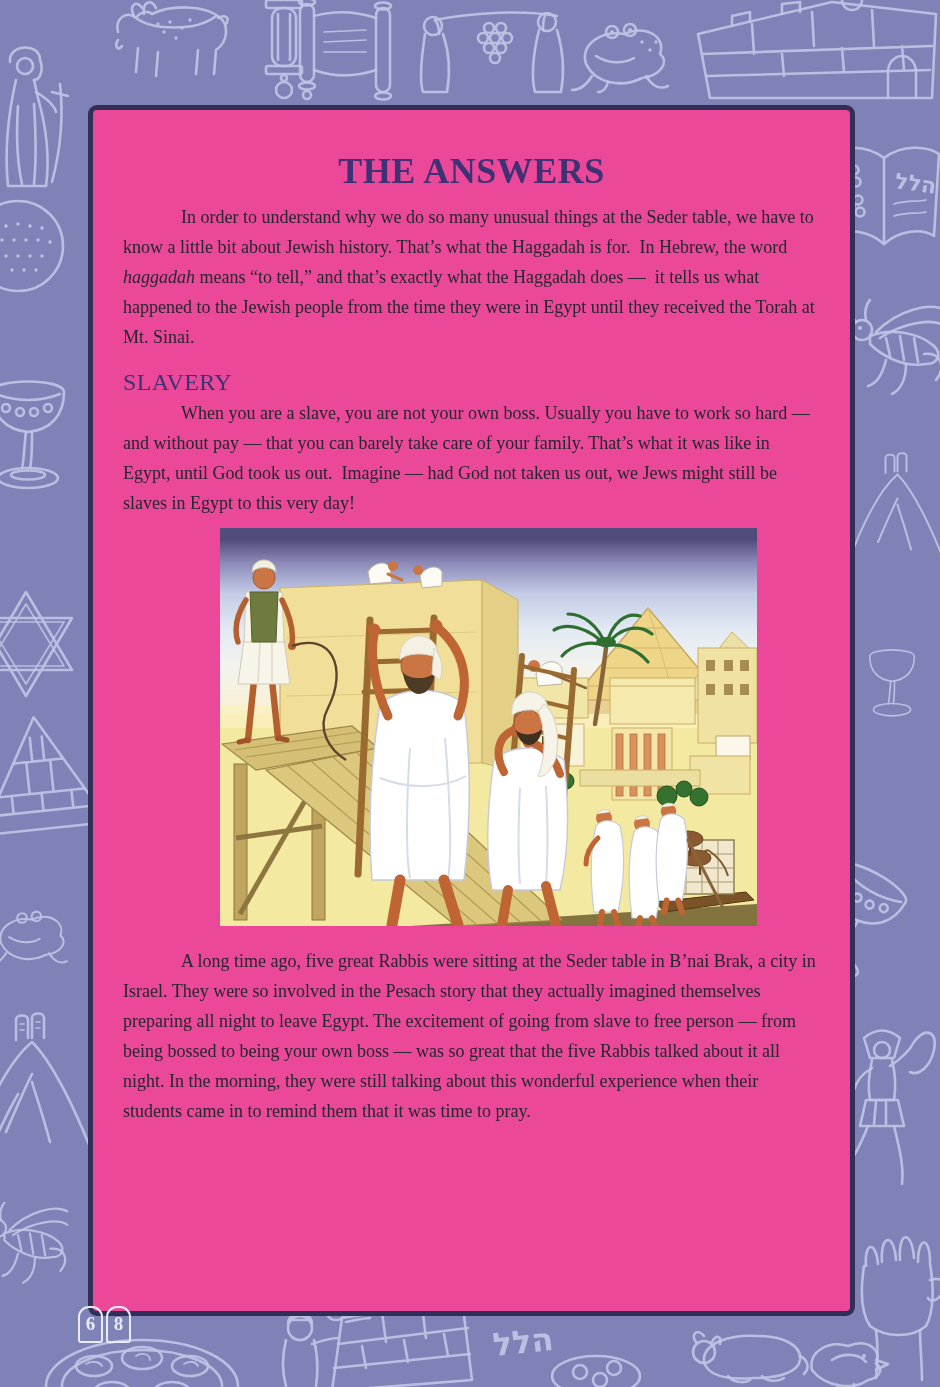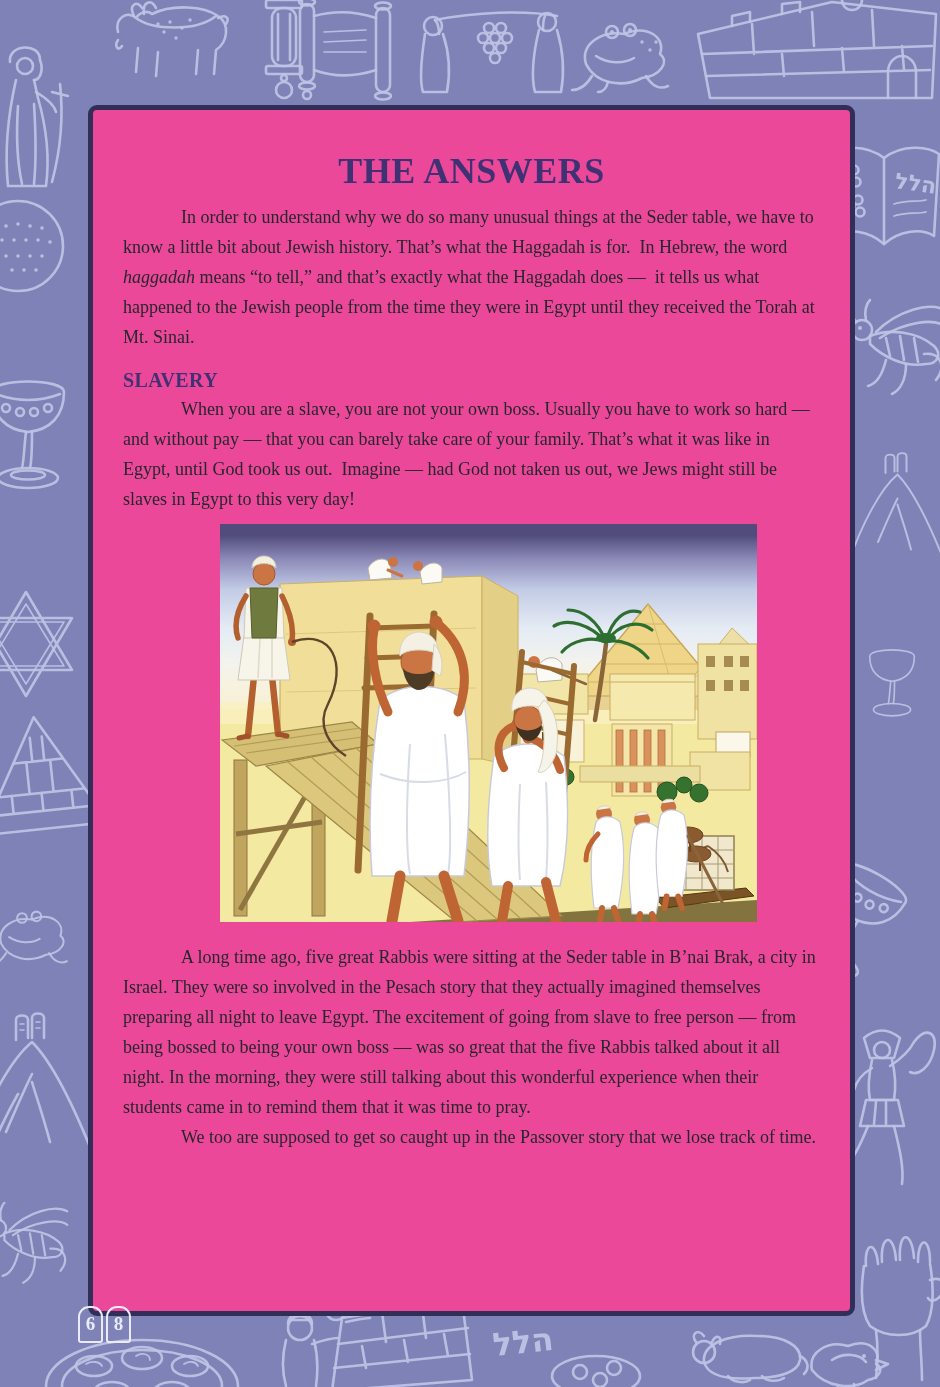--- a/index.html
+++ b/index.html
@@ -23,21 +23,21 @@
   }
   .page-title{
     margin:0 0 10px 0;text-align:center;
     font-size:36px;font-weight:bold;color:#3e3174;letter-spacing:.5px;
   }
   .para{
     margin:0 34px 0 30px;font-size:18px;line-height:30px;color:#26262e;
     text-indent:58px;white-space:pre-wrap;
   }
   .section-heading{
-    margin:17px 34px 2px 30px;font-size:20px;font-weight:bold;color:#3e3174;letter-spacing:.4px;
+    margin:17px 34px 2px 30px;font-size:24px;font-weight:normal;color:#3e3174;letter-spacing:.4px;
   }
   .illustration-wrap{margin:10px 0 0 127px;width:537px;height:398px;}
   .page-number{
     position:absolute;left:78px;top:1306px;z-index:2;display:flex;gap:3px;
   }
   .page-number .digit-tablet{
     width:21px;height:33px;border:2.5px solid #e9ebf8;border-radius:11px 11px 3px 3px;
     color:#e9ebf8;font-size:19px;font-weight:bold;text-align:center;line-height:31px;
     font-family:"Liberation Serif",serif;
   }
@@ -471,19 +471,18 @@
           <circle cx="308" cy="214" r="5.5" fill="#bf6534"></circle>
       <circle cx="308" cy="196" r="14" fill="#cb7544" stroke="#a55a30" stroke-width="1"></circle>
       <path d="M296,202 C298,212 304,217 309,217 C315,217 321,211 322,201 C315,208 301,208 296,202 Z" fill="#3f3022"></path>
       <path d="M292,188 C290,172 300,164 310,164 C322,164 330,174 328,188 C322,180 298,180 292,188 Z" fill="#f6f3e8" stroke="#d6d2c0" stroke-width="1"></path>
       <path d="M324,176 C336,186 340,206 336,230 C330,246 322,250 318,248 C326,230 326,200 318,184 Z" fill="#f6f3e8" stroke="#d6d2c0" stroke-width="1"></path>
     </g>
   </svg>
   </div>
 
   <p class="para" style="margin-top:20px">A long time ago, five great Rabbis were sitting at the Seder table in B’nai Brak, a city in Israel. They were so involved in the Pesach story that they actually imagined themselves preparing all night to leave Egypt. The excitement of going from slave to free person — from being bossed to being your own boss — was so great that the five Rabbis talked about it all night. In the morning, they were still talking about this wonderful experience when their students came in to remind them that it was time to pray.</p>
-  <p class="para">We too are supposed to get so caught up in the Passover story that we lose track of time.</p>
 </div>
 
 <div class="page-number">
   <div class="digit-tablet">6</div>
   <div class="digit-tablet">8</div>
 </div>
 
 </body></html>

